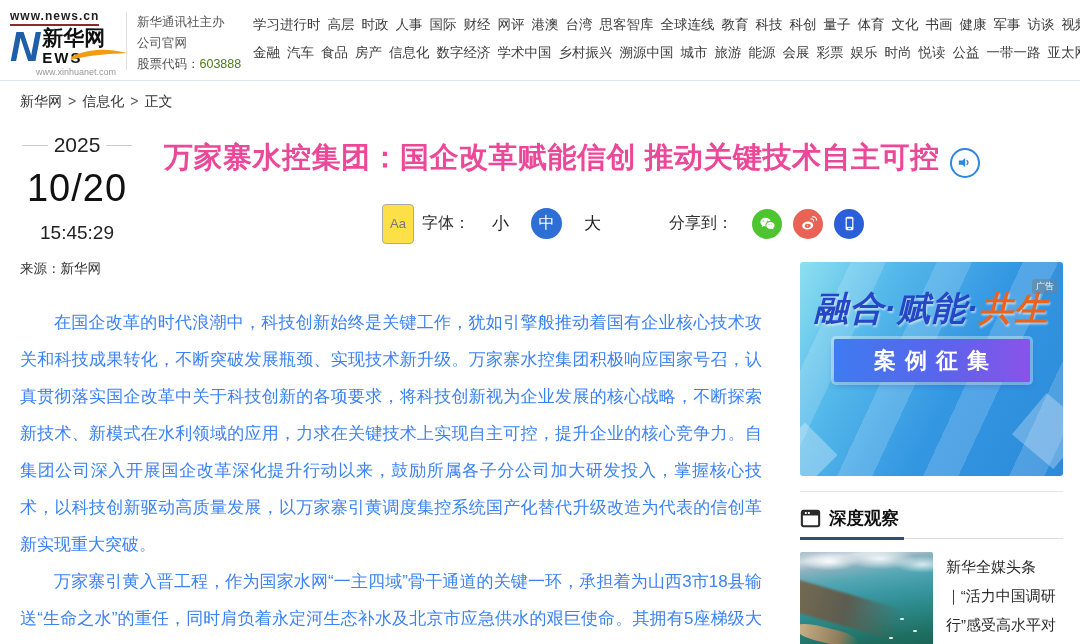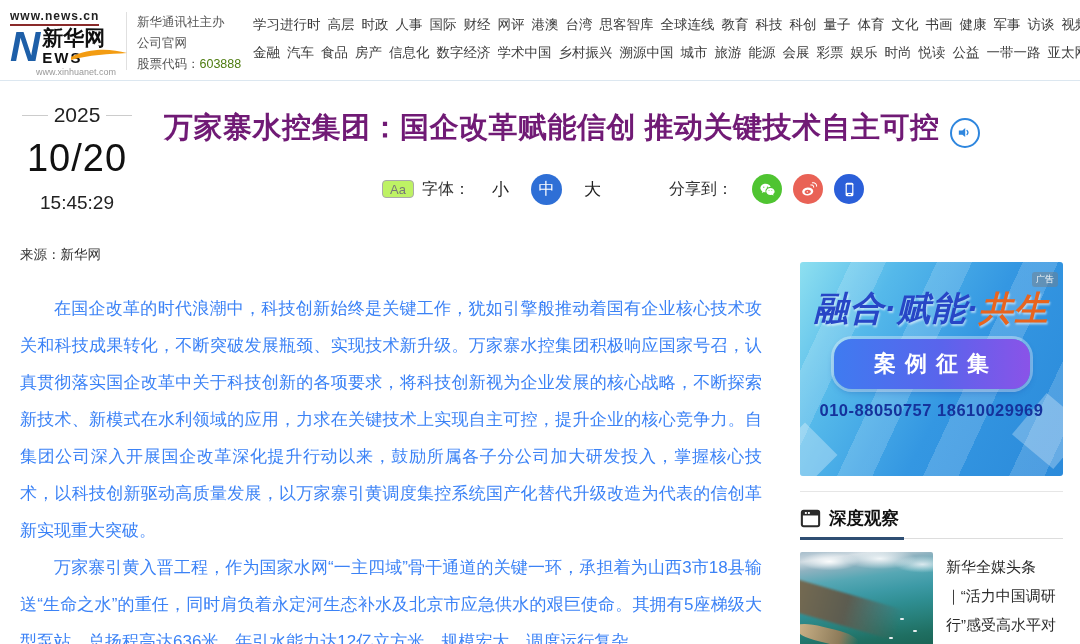--- a/index.html
+++ b/index.html
@@ -28,26 +28,26 @@
   .breadcrumb-row { padding:12px 0 0 20px; font-size:14px; color:#333; }
   .breadcrumb-row .sep { margin:0 6px; color:#555; }
 
   
   .article-head { display:flex; padding:14px 0 0 12px; }
   .date-col { width:130px; flex:none; text-align:center; padding-top:8px; }
   .date-year { display:flex; align-items:center; justify-content:center; font-size:21px; color:#222; }
   .date-year .dash { width:26px; height:1px; background:#ccc; margin:0 6px; }
   .date-md { font-size:38px; color:#111; font-weight:500; margin-top:10px; letter-spacing:1px; }
   .date-time { font-size:19px; color:#222; margin-top:12px; }
-  .date-source { font-size:13.5px; color:#333; margin-top:32px; text-align:left; padding-left:8px; }
+  .date-source { font-size:13.5px; color:#333; margin-top:16px; text-align:left; padding-left:8px; }
   .title-area { flex:1; padding:12px 20px 0 22px; }
-  .article-title { font-size:29px; font-weight:bold; color:#701a75; line-height:40px; display:inline; letter-spacing:0.5px; }
+  .article-title { font-size:29px; font-weight:bold; color:#ec4899; line-height:40px; display:inline; letter-spacing:0.5px; }
   .tts-btn { display:inline-flex; width:30px; height:30px; border:2px solid #2e86de; border-radius:50%; align-items:center; justify-content:center; vertical-align:middle; margin-left:10px; cursor:pointer; background:#fff; }
   .toolbar { display:flex; align-items:center; margin:26px 0 0 218px; }
-  .font-box { width:32px; height:18px; border:1px solid #aaa; border-radius:4px; color:#777; font-size:13px; display:flex; align-items:center; justify-content:center; background:#bef264; }
+  .font-box { width:32px; height:40px; border:1px solid #aaa; border-radius:4px; color:#777; font-size:13px; display:flex; align-items:center; justify-content:center; background:#fde047; }
   .font-label { font-size:16px; color:#333; margin-left:8px; }
   .size-opt { font-size:17px; color:#222; margin-left:22px; cursor:pointer; }
   .size-opt.active { width:31px; height:31px; background:#2e6fd6; color:#fff; border-radius:50%; display:inline-flex; align-items:center; justify-content:center; font-size:16px; }
   .share-label { font-size:16px; color:#333; margin-left:68px; }
   .share-icons { display:flex; margin-left:8px; }
   .share-ic { width:30px; height:30px; border-radius:50%; margin-left:11px; display:flex; align-items:center; justify-content:center; cursor:pointer; }
   .share-wechat { background:#4fc431; }
   .share-weibo { background:#e96256; }
   .share-mobile { background:#2b5fd9; }
 
@@ -58,28 +58,28 @@
 
   
   .sidebar { position:absolute; left:800px; top:262px; width:263px; }
   .ad-banner { position:relative; width:263px; height:214px; border-radius:3px; overflow:hidden; cursor:pointer;
      background:linear-gradient(118deg,#8ee0f0 0%,#55b9ea 26%,#3497e2 58%,#2b8ada 100%); }
   .ad-banner::before { content:""; position:absolute; inset:0;
      background:repeating-linear-gradient(115deg, rgba(255,255,255,0) 0 46px, rgba(255,255,255,0.16) 46px 78px); }
   .ad-cube1 { position:absolute; width:46px; height:46px; background:rgba(255,255,255,0.30); transform:rotate(45deg); left:-18px; bottom:-2px; }
   .ad-cube2 { position:absolute; width:54px; height:54px; background:rgba(255,255,255,0.28); transform:rotate(40deg); right:-14px; bottom:18px; }
   .ad-cube3 { position:absolute; width:26px; height:26px; background:rgba(255,255,255,0.35); transform:rotate(50deg); right:40px; top:88px; }
-  .ad-badge { position:absolute; top:10px; right:5px; font-size:9px; color:#f3f6f8; background:rgba(110,130,145,0.55); border-radius:3px; padding:1px 4px; z-index:3; }
+  .ad-badge { position:absolute; top:17px; right:5px; font-size:9px; color:#f3f6f8; background:rgba(110,130,145,0.55); border-radius:3px; padding:1px 4px; z-index:3; }
   .ad-inner { position:relative; z-index:2; text-align:center; padding-top:26px; }
   .ad-slogan { font-size:34px; font-weight:bold; font-style:italic; letter-spacing:1px; line-height:40px;
      text-shadow:1px 2px 2px rgba(255,255,255,0.55); }
   .ad-slogan .sl-blue { color:#2746c6; }
   .ad-slogan .sl-orange { color:#e8641e; }
   .ad-title { font-size:16.5px; font-weight:bold; color:#16339e; margin-top:14px; letter-spacing:0.5px; }
-  .ad-button { display:inline-flex; align-items:center; justify-content:center; margin-top:11px; width:196px; height:50px; border-radius:18px;
+  .ad-button { display:inline-flex; align-items:center; justify-content:center; margin-top:11px; width:196px; height:43px; border-radius:2px;
      background:linear-gradient(90deg,#3f7bf0 0%,#5a64ec 55%,#8a53e8 100%);
      box-shadow:0 0 0 3px rgba(255,255,255,0.35), 0 3px 6px rgba(30,60,160,0.35);
      color:#fff; font-size:22px; font-weight:bold; letter-spacing:9px; padding-left:9px; cursor:pointer; }
   .ad-phones { font-size:16.5px; font-weight:bold; color:#15329c; margin-top:12px; letter-spacing:0.5px; }
 
   .sb-divider { height:1px; background:#e6e6e6; margin:15px 0 0 0; }
   .sb-section-head { display:flex; align-items:center; margin-top:14px; padding-bottom:9px; position:relative; }
   .sb-section-head::after { content:""; position:absolute; left:0; bottom:0; width:100%; height:1px; background:#ddd; }
   .sb-underline { position:absolute; left:0; bottom:-1px; width:104px; height:3px; background:#2e4e73; z-index:2; }
   .sb-icon { margin-right:8px; display:flex; }
@@ -124,20 +124,23 @@
       <div>新华通讯社主办</div>
       <div>公司官网</div>
       <div class="org-stock"><span>股票代码：</span><span class="stock-code">603888</span></div>
     </div>
     <div class="nav-block">
       <div class="nav-row"><span>学习进行时</span><span>高层</span><span>时政</span><span>人事</span><span>国际</span><span>财经</span><span>网评</span><span>港澳</span><span>台湾</span><span>思客智库</span><span>全球连线</span><span>教育</span><span>科技</span><span>科创</span><span>量子</span><span>体育</span><span>文化</span><span>书画</span><span>健康</span><span>军事</span><span>访谈</span><span>视频</span></div>
       <div class="nav-row"><span>金融</span><span>汽车</span><span>食品</span><span>房产</span><span>信息化</span><span>数字经济</span><span>学术中国</span><span>乡村振兴</span><span>溯源中国</span><span>城市</span><span>旅游</span><span>能源</span><span>会展</span><span>彩票</span><span>娱乐</span><span>时尚</span><span>悦读</span><span>公益</span><span>一带一路</span><span>亚太网</span></div>
     </div>
   </div>
 
+  <div class="breadcrumb-row">
+    <span>新华网</span><span class="sep">&gt;</span><span>信息化</span><span class="sep">&gt;</span><span>正文</span>
+  </div>
 
   <div class="article-head">
     <div class="date-col">
       <div class="date-year">
           <span class="dash"></span>
           <span>2025</span>
           <span class="dash"></span>
         </div>
       <div class="date-md">10/20</div>
       <div class="date-time">15:45:29</div>
@@ -188,21 +191,20 @@
 
   <div class="sidebar">
     <div class="ad-banner">
       <span class="ad-cube1"></span>
       <span class="ad-cube2"></span>
       <span class="ad-cube3"></span>
       <span class="ad-badge">广告</span>
       <div class="ad-inner">
         <div class="ad-slogan"><span class="sl-blue">融合·赋能·</span><span class="sl-orange">共生</span></div>
         <div class="ad-button">案例征集</div>
-        <div class="ad-phones">010-88050757  18610029969</div>
       </div>
     </div>
 
     <div class="sb-divider"></div>
 
     <div class="sb-section-head">
       <span class="sb-icon">
         <svg width="21" height="19" viewBox="0 0 24 22">
             <rect x="2" y="2" width="20" height="18" rx="2" fill="none" stroke="#2b2b2b" stroke-width="2.4"></rect>
             <rect x="2" y="2" width="20" height="5.5" fill="#2b2b2b"></rect>

